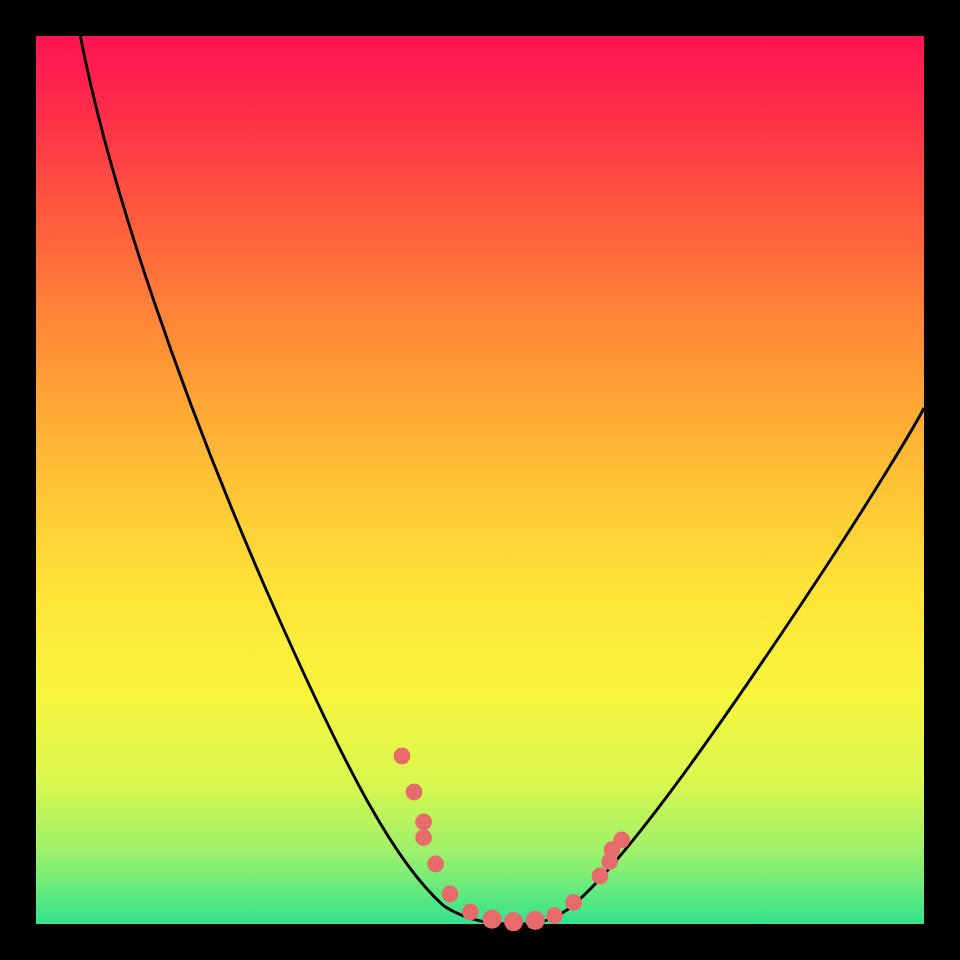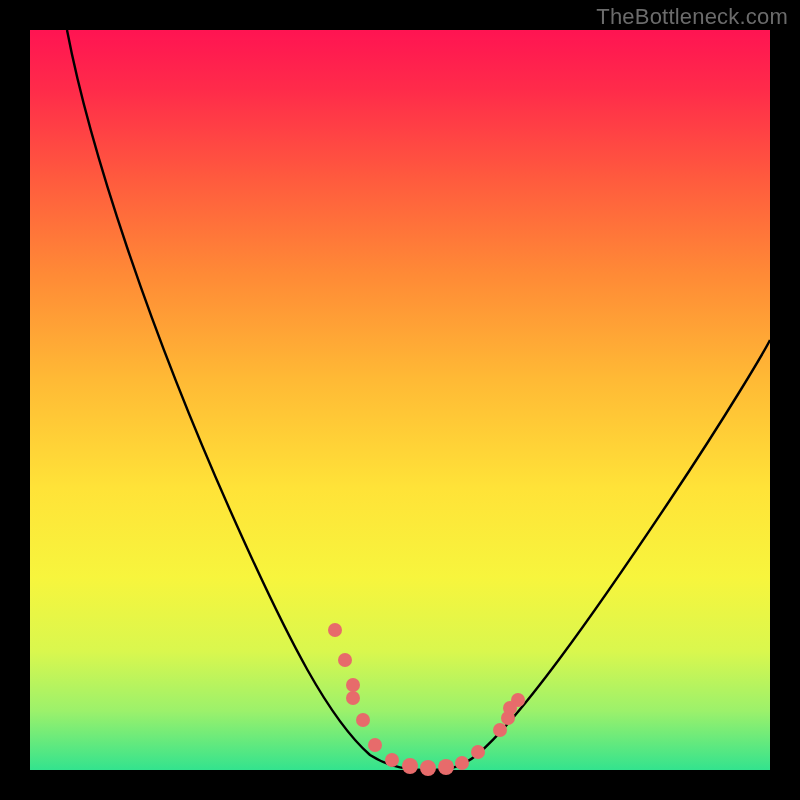--- a/index.html
+++ b/index.html
@@ -56,21 +56,20 @@
     width: 740px;
     height: 740px;
     overflow: visible;
   }
 </style>
 </head>
 <body>
 
 <div class="frame">
 
-  <div class="watermark">TheBottleneck.com</div>
 
   <div class="plot">
     <svg class="curve" viewBox="0 0 740 740" preserveAspectRatio="none">
       <path fill="none" stroke="#000" stroke-width="2.4" d="M 37 0
                C 60 120, 120 300, 200 480
                C 260 615, 300 690, 340 725
                C 360 738, 380 740, 400 740
                C 420 740, 432 737, 448 724
                C 490 688, 560 590, 640 470
                C 700 380, 735 320, 740 310"></path>

